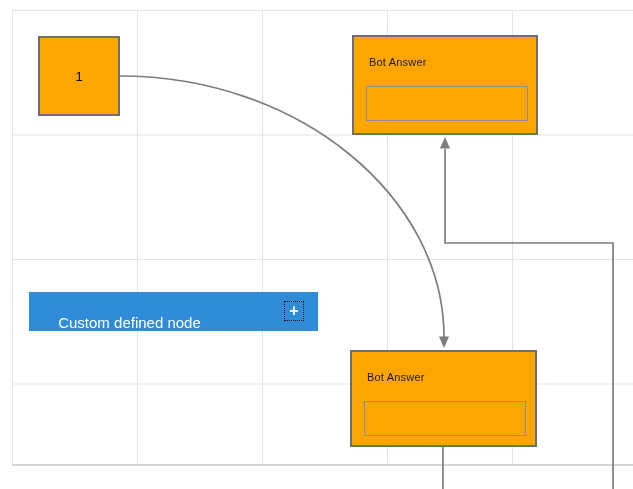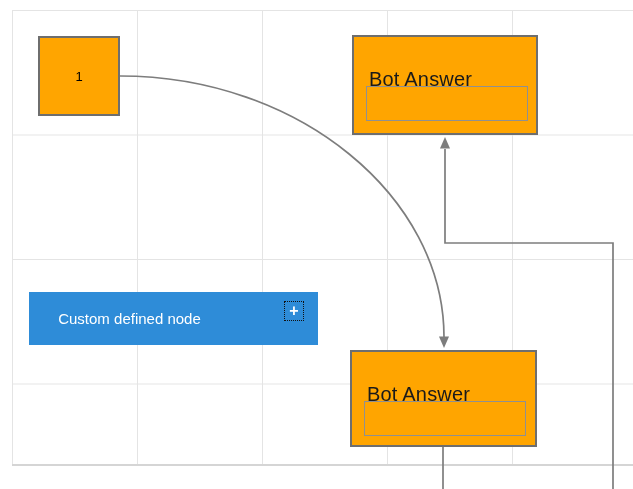--- a/index.html
+++ b/index.html
@@ -24,31 +24,31 @@
         border:2px solid var(--node-border,#6e6e6e);}
   .node-square{
     left:38px;top:36px;width:82px;height:80px;
     display:flex;align-items:center;justify-content:center;
     font-size:13px;color:#000;
   }
   .node-bot{width:186px;height:100px;}
   .node-bot.top{left:352px;top:35px;}
   .node-bot.bottom{left:350px;top:350px;width:187px;height:97px;}
   .bot-title{
-    position:absolute;left:15px;top:31px;font-size:20px;
+    position:absolute;left:15px;top:19px;font-size:11px;
     color:var(--node-text,#1a1a1a);letter-spacing:0.2px;
   }
   .bot-input{
     position:absolute;left:12px;top:49px;width:160px;height:33px;
     border:1px solid var(--inner-box-border,#909090);background:transparent;
   }
   .node-custom{
-    left:29px;top:292px;width:289px;height:53px;border:none;
+    left:29px;top:292px;width:289px;height:39px;border:none;
     background:var(--custom-node-fill,#2e8cd8);
-    display:flex;align-items:center;justify-content:center;
+    display:flex;align-items:flex-end;justify-content:center;
     padding-right:88px;box-sizing:border-box;
   }
   .custom-label{
     color:var(--custom-node-text,#fff);font-size:15px;white-space:nowrap;
   }
   .add-btn{
     position:absolute;right:14px;top:9px;width:20px;height:20px;
     border:1px dotted #111;box-sizing:border-box;
     display:flex;align-items:center;justify-content:center;
     color:#fff;font-size:16px;font-weight:bold;line-height:1;cursor:pointer;

